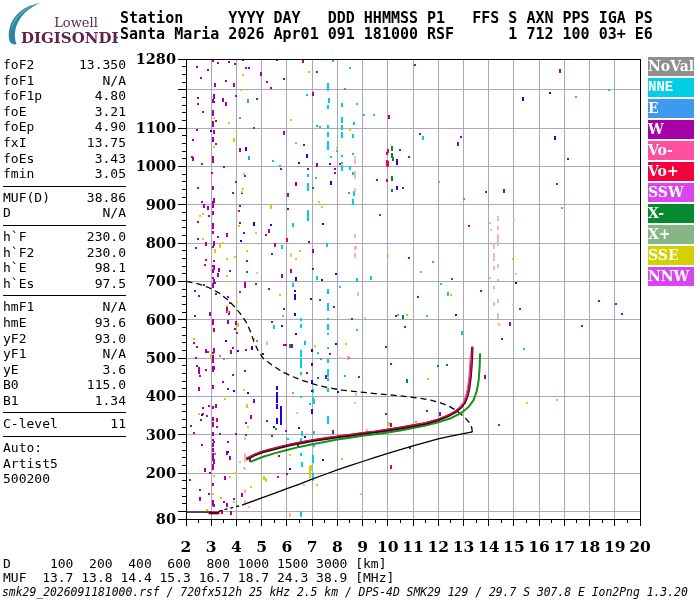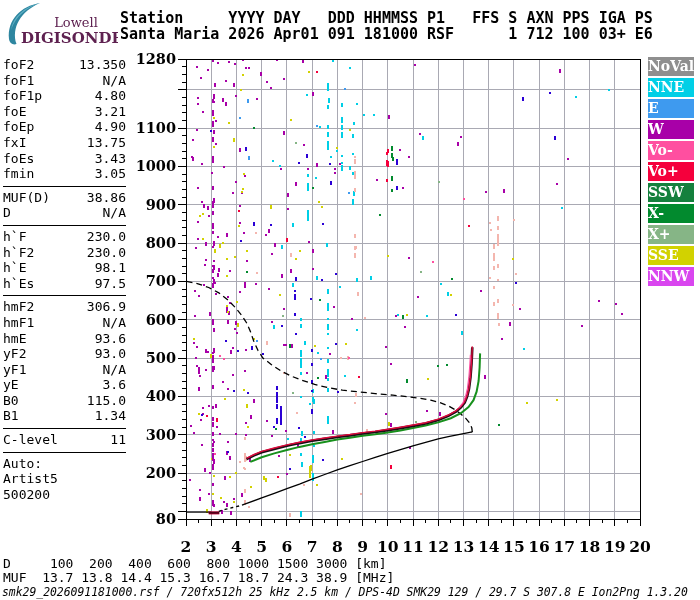--- a/index.html
+++ b/index.html
@@ -52,21 +52,20 @@
     <div class="prow"><span>fmin</span><span>3.05</span></div>
     <div class="pdiv"></div>
     <div class="prow"><span>MUF(D)</span><span>38.86</span></div>
     <div class="prow"><span>D</span><span>N/A</span></div>
     <div class="pdiv"></div>
     <div class="prow"><span>h`F</span><span>230.0</span></div>
     <div class="prow"><span>h`F2</span><span>230.0</span></div>
     <div class="prow"><span>h`E</span><span>98.1</span></div>
     <div class="prow"><span>h`Es</span><span>97.5</span></div>
     <div class="pdiv"></div>
-    <div class="prow"><span>hmF2</span><span>306.9</span></div>
     <div class="prow"><span>hmF1</span><span>N/A</span></div>
     <div class="prow"><span>hmE</span><span>93.6</span></div>
     <div class="prow"><span>yF2</span><span>93.0</span></div>
     <div class="prow"><span>yF1</span><span>N/A</span></div>
     <div class="prow"><span>yE</span><span>3.6</span></div>
     <div class="prow"><span>B0</span><span>115.0</span></div>
     <div class="prow"><span>B1</span><span>1.34</span></div>
     <div class="pdiv"></div>
     <div class="prow"><span>C-level</span><span>11</span></div>
     <div class="pdiv"></div>
@@ -877,26 +876,26 @@
       <text x="539.1111111111111" y="552" text-anchor="middle" font-size="15.5">16</text>
       <text x="564.3333333333333" y="552" text-anchor="middle" font-size="15.5">17</text>
       <text x="589.5555555555555" y="552" text-anchor="middle" font-size="15.5">18</text>
       <text x="614.7777777777778" y="552" text-anchor="middle" font-size="15.5">19</text>
       <text x="640" y="552" text-anchor="middle" font-size="15.5">20</text>
     </g>
   </svg>
 
 <div id="legend">
     <div class="litem" style="background: rgb(143, 143, 143);">NoVal</div>
-    <div class="litem" style="background: rgb(0, 207, 230);">NNE</div>
+    <div class="litem" style="background: rgb(0, 207, 230); font-family: Liberation Mono, monospace;">NNE</div>
     <div class="litem" style="background: rgb(62, 154, 239);">E</div>
     <div class="litem" style="background: rgb(168, 0, 168);">W</div>
     <div class="litem" style="background: rgb(255, 79, 160);">Vo-</div>
     <div class="litem" style="background: rgb(245, 0, 60);">Vo+</div>
-    <div class="litem" style="background: #15803d;">SSW</div>
+    <div class="litem" style="background: #d946ef;">SSW</div>
     <div class="litem" style="background: rgb(2, 138, 46);">X-</div>
     <div class="litem" style="background: rgb(134, 181, 134);">X+</div>
     <div class="litem" style="background: rgb(210, 210, 0);">SSE</div>
     <div class="litem" style="background: #d946ef;">NNW</div>
   </div>
 
 <pre id="d-row" class="footrow">D     100  200  400  600  800 1000 1500 3000 [km]</pre>
 <pre id="muf-row" class="footrow">MUF  13.7 13.8 14.4 15.3 16.7 18.7 24.3 38.9 [MHz]</pre>
 <pre id="status-row" class="footrow">smk29_2026091181000.rsf / 720fx512h 25 kHz 2.5 km / DPS-4D SMK29 129 / 29.7 S 307.8 E Ion2Png 1.3.20</pre>
 

